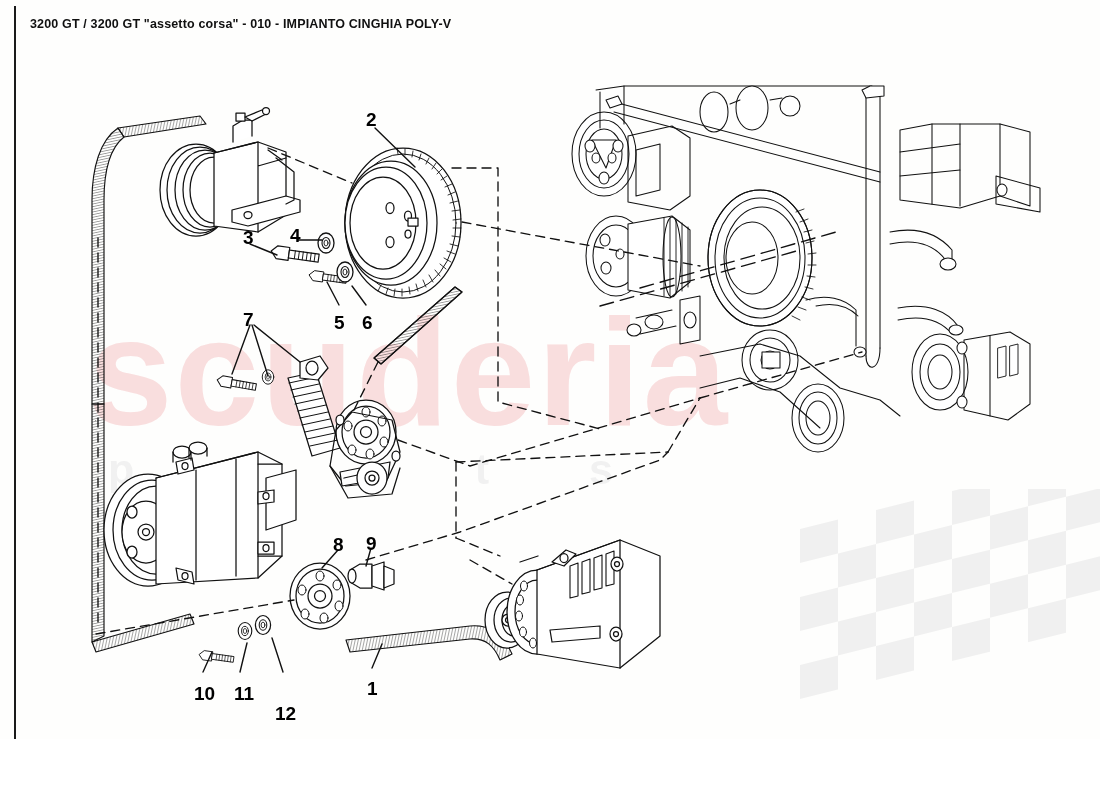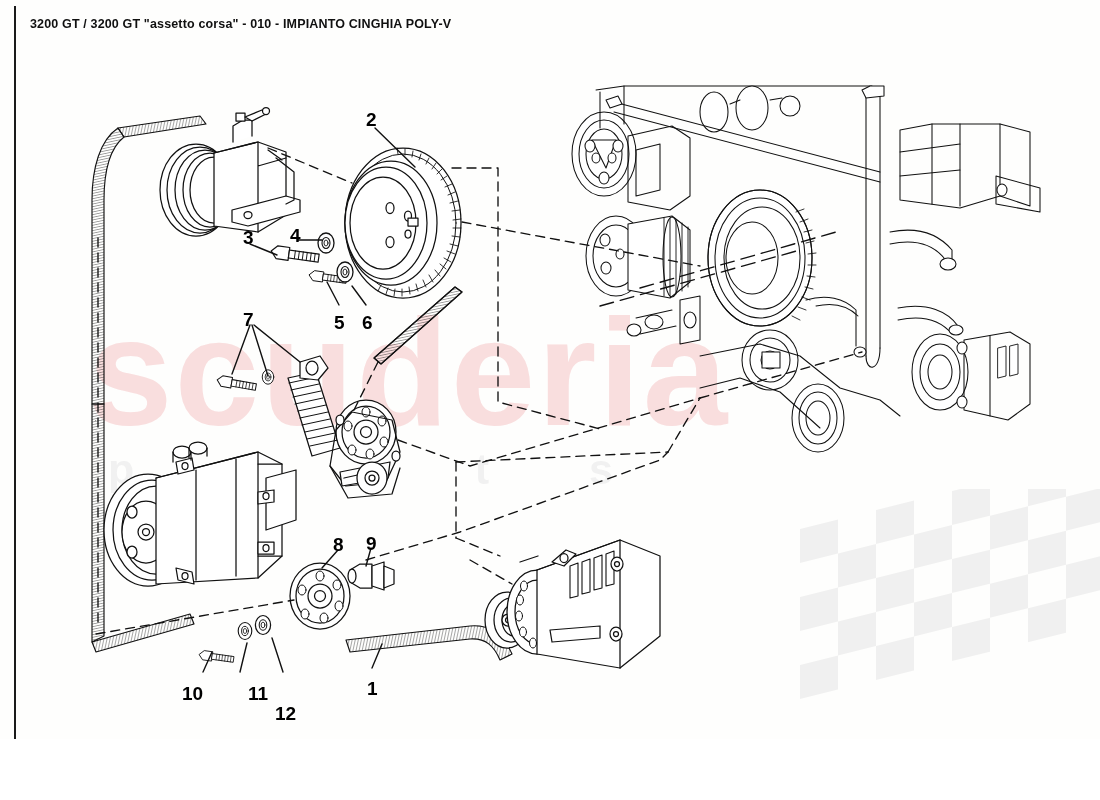--- a/index.html
+++ b/index.html
@@ -548,17 +548,17 @@
 
   <div class="lbl" style="left:367px;  top:679px;">1</div>
   <div class="lbl" style="left:366px;  top:110px;">2</div>
   <div class="lbl" style="left:243px;  top:228px;">3</div>
   <div class="lbl" style="left:290px;  top:226px;">4</div>
   <div class="lbl" style="left:334px;  top:313px;">5</div>
   <div class="lbl" style="left:362px;  top:313px;">6</div>
   <div class="lbl" style="left:243px;  top:310px;">7</div>
   <div class="lbl" style="left:333px;  top:535px;">8</div>
   <div class="lbl" style="left:366px;  top:534px;">9</div>
-  <div class="lbl" style="left:182px;  top:684px;text-align:right;">10</div>
-  <div class="lbl" style="left:248px;  top:684px;">11</div>
+  <div class="lbl" style="left:194px;  top:684px;text-align:right;">10</div>
+  <div class="lbl" style="left:234px;  top:684px;">11</div>
   <div class="lbl" style="left:275px;  top:704px;">12</div>
 
 </div>
 
 </body></html>

